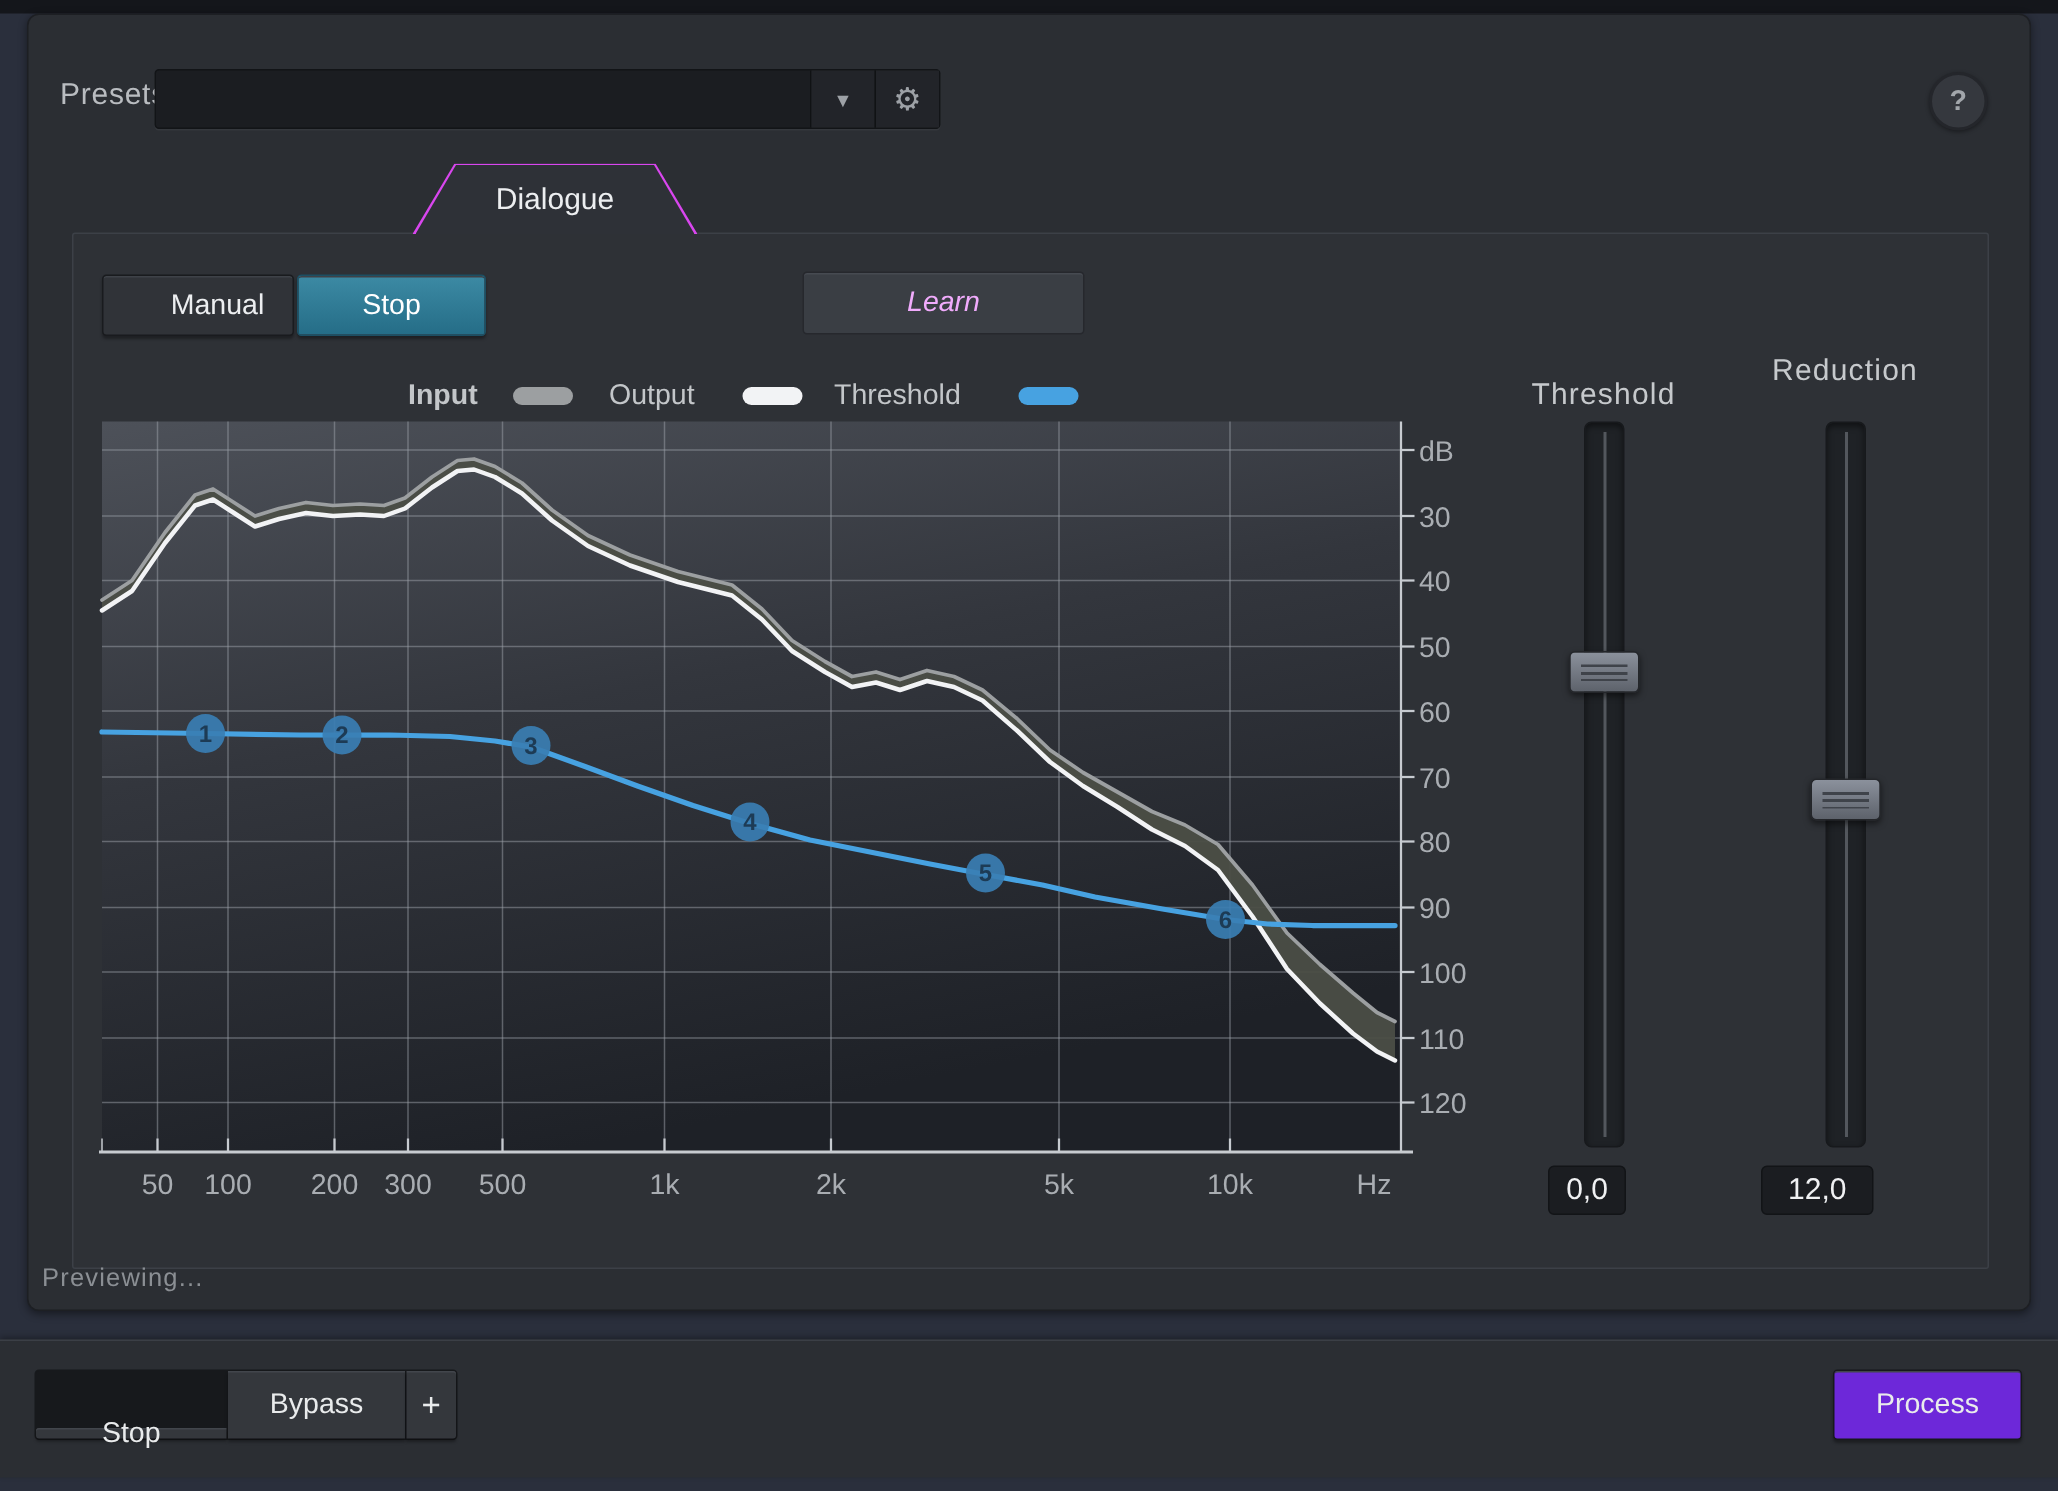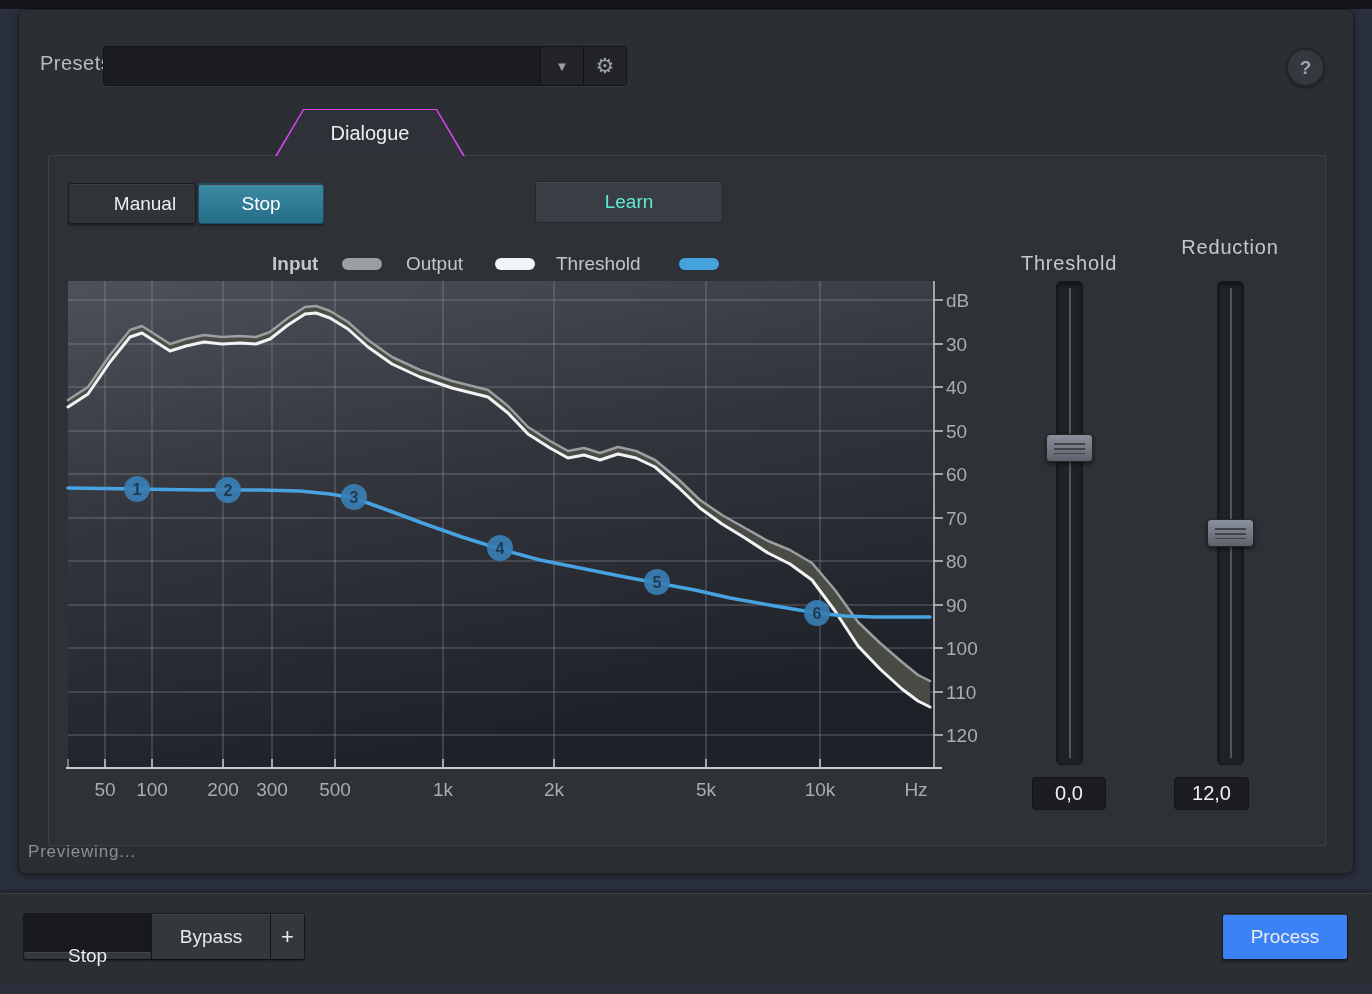--- a/index.html
+++ b/index.html
@@ -45,21 +45,21 @@
     border:1px solid #3c4047; border-radius:2px; }
 
   
   .push-btn { display:flex; align-items:center; justify-content:center; font-size:19px;
     color:#eceef0; background:#303338; border:1px solid #191b1e; border-radius:3px;
     box-shadow:inset 0 1px 0 #3e4248, 0 2px 2px rgba(0,0,0,.35); cursor:pointer; }
   #manual-button { left:68px; top:183px; width:128px; height:41px;padding-left:26px; }
   #auto-button { left:198px; top:183px; width:126px; height:41px;
     background:linear-gradient(#3c8aa4,#256d87); border-color:#1c4f63; color:#fff; }
   #learn-button { left:535px; top:181px; width:188px; height:42px; background:#3a3e44;
-    color:#5eead4; border-color:#26282d; box-shadow:inset 0 1px 0 #464a51; }
+    color:#f0abfc; border-color:#26282d; box-shadow:inset 0 1px 0 #464a51;font-style:italic; }
 
   
   .legend-label { font-size:19px; color:#c3c6c9; }
   .legend-swatch { height:12px; width:40px; border-radius:6px; }
   #legend-input-label { left:272px; top:253px;font-weight:bold; }
   #legend-input-swatch { left:342px; top:258px; }
   #legend-output-label { left:406px; top:253px; }
   #legend-output-swatch { left:495px; top:258px; }
   #legend-threshold-label { left:556px; top:253px; }
   #legend-threshold-swatch { left:679px; top:258px; }
@@ -78,41 +78,41 @@
   #reduction-track { left:1217px; top:281px; }
   .slider-handle { width:47px; height:28px; border-radius:4px;
     background:linear-gradient(#8b919c,#5d626b); border:1px solid #24262a; z-index:2;
     box-shadow:0 2px 4px rgba(0,0,0,.5); cursor:grab; }
   .slider-handle::before { content:""; position:absolute; left:7px; right:7px; top:8px; height:11px;
     background:repeating-linear-gradient(#3f434a 0 2px, transparent 2px 5px); }
   #threshold-handle { left:1046px; top:434px; }
   #reduction-handle { left:1207px; top:519px; }
   .value-box { height:33px; background:#1b1d21; border:1px solid #121417; border-radius:4px;
     color:#f0f1f3; font-size:20px; display:flex; align-items:center; justify-content:center; }
-  #threshold-value { left:1032px; top:777px; width:74px; }
+  #threshold-value { left:1032px; top:777px; width:52px; }
   #reduction-value { left:1174px; top:777px; width:75px; }
 
   #status-text { left:28px; top:842px; font-size:17px; color:#8b8f94; letter-spacing:.8px; }
 
   
   #bottom-bar { left:0; top:893px; width:1372px; height:92px; background:#2b2e33;
     border-top:1px solid #3b3f46; box-shadow:0 -2px 4px rgba(0,0,0,.3); }
   .bar-btn { display:flex; align-items:center; justify-content:center; font-size:19px;
     color:#e9ebec; background:#34373c; border:1px solid #17191c; border-radius:3px;
     box-shadow:inset 0 1px 0 #42464c, 0 2px 2px rgba(0,0,0,.35); cursor:pointer; }
   #btn-group { left:23px; top:913px; height:47px; display:flex; gap:1px; background:#17191c;
     border:1px solid #17191c; border-radius:3px; }
   #btn-group .bar-btn { border:none; border-radius:0; }
   #btn-group .bar-btn:first-child { border-radius:2px 0 0 2px;margin-top:38px; }
   #btn-group .bar-btn:last-child { border-radius:0 2px 2px 0; }
   #stop-button { width:127px; }
   #bypass-button { width:118px; }
   #bypass-plus-button { width:33px; font-size:22px; }
   #compare-button { left:318px; top:913px; width:126px; height:47px; }
-  #process-button { left:1222px; top:913px; width:126px; height:47px; background:#3b82f6; }
+  #process-button { left:1222px; top:913px; width:126px; height:47px; background:#6d28d9; }
 </style>
 </head>
 <body>
 
 <div id="root">
   <div id="top-strip" class="abs"></div>
   <div id="main-panel" class="abs"></div>
 
   <div id="presets-label" class="abs">Presets</div>
   <div id="preset-widget" class="abs">

